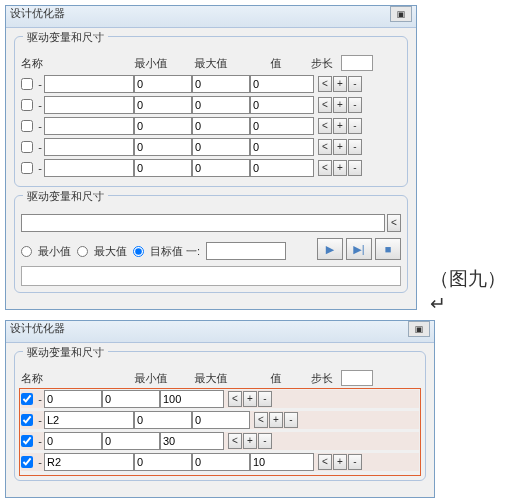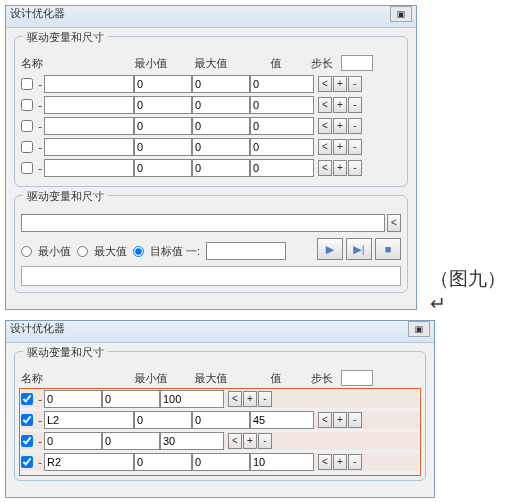--- a/index.html
+++ b/index.html
@@ -188,21 +188,20 @@
                   <span class="sbtn">+</span>
                   <span class="sbtn">-</span>
                 </div>
               </div>
               <div class="data-row hl">
                 <input type="checkbox" class="cb" checked="" style="">
                 <span class="dash">-</span>
                 <input class="inp name" value="L2" style="">
                 <input class="inp num" value="0" style="">
                 <input class="inp num" value="0" style="">
-                <input class="inp val" value="45" style="">
                 <div class="btns">
                   <span class="sbtn">&lt;</span>
                   <span class="sbtn">+</span>
                   <span class="sbtn">-</span>
                 </div>
               </div>
               <div class="data-row hl">
                 <input type="checkbox" class="cb" checked="" style="">
                 <span class="dash">-</span>
                 <input class="inp num" value="0" style="">

